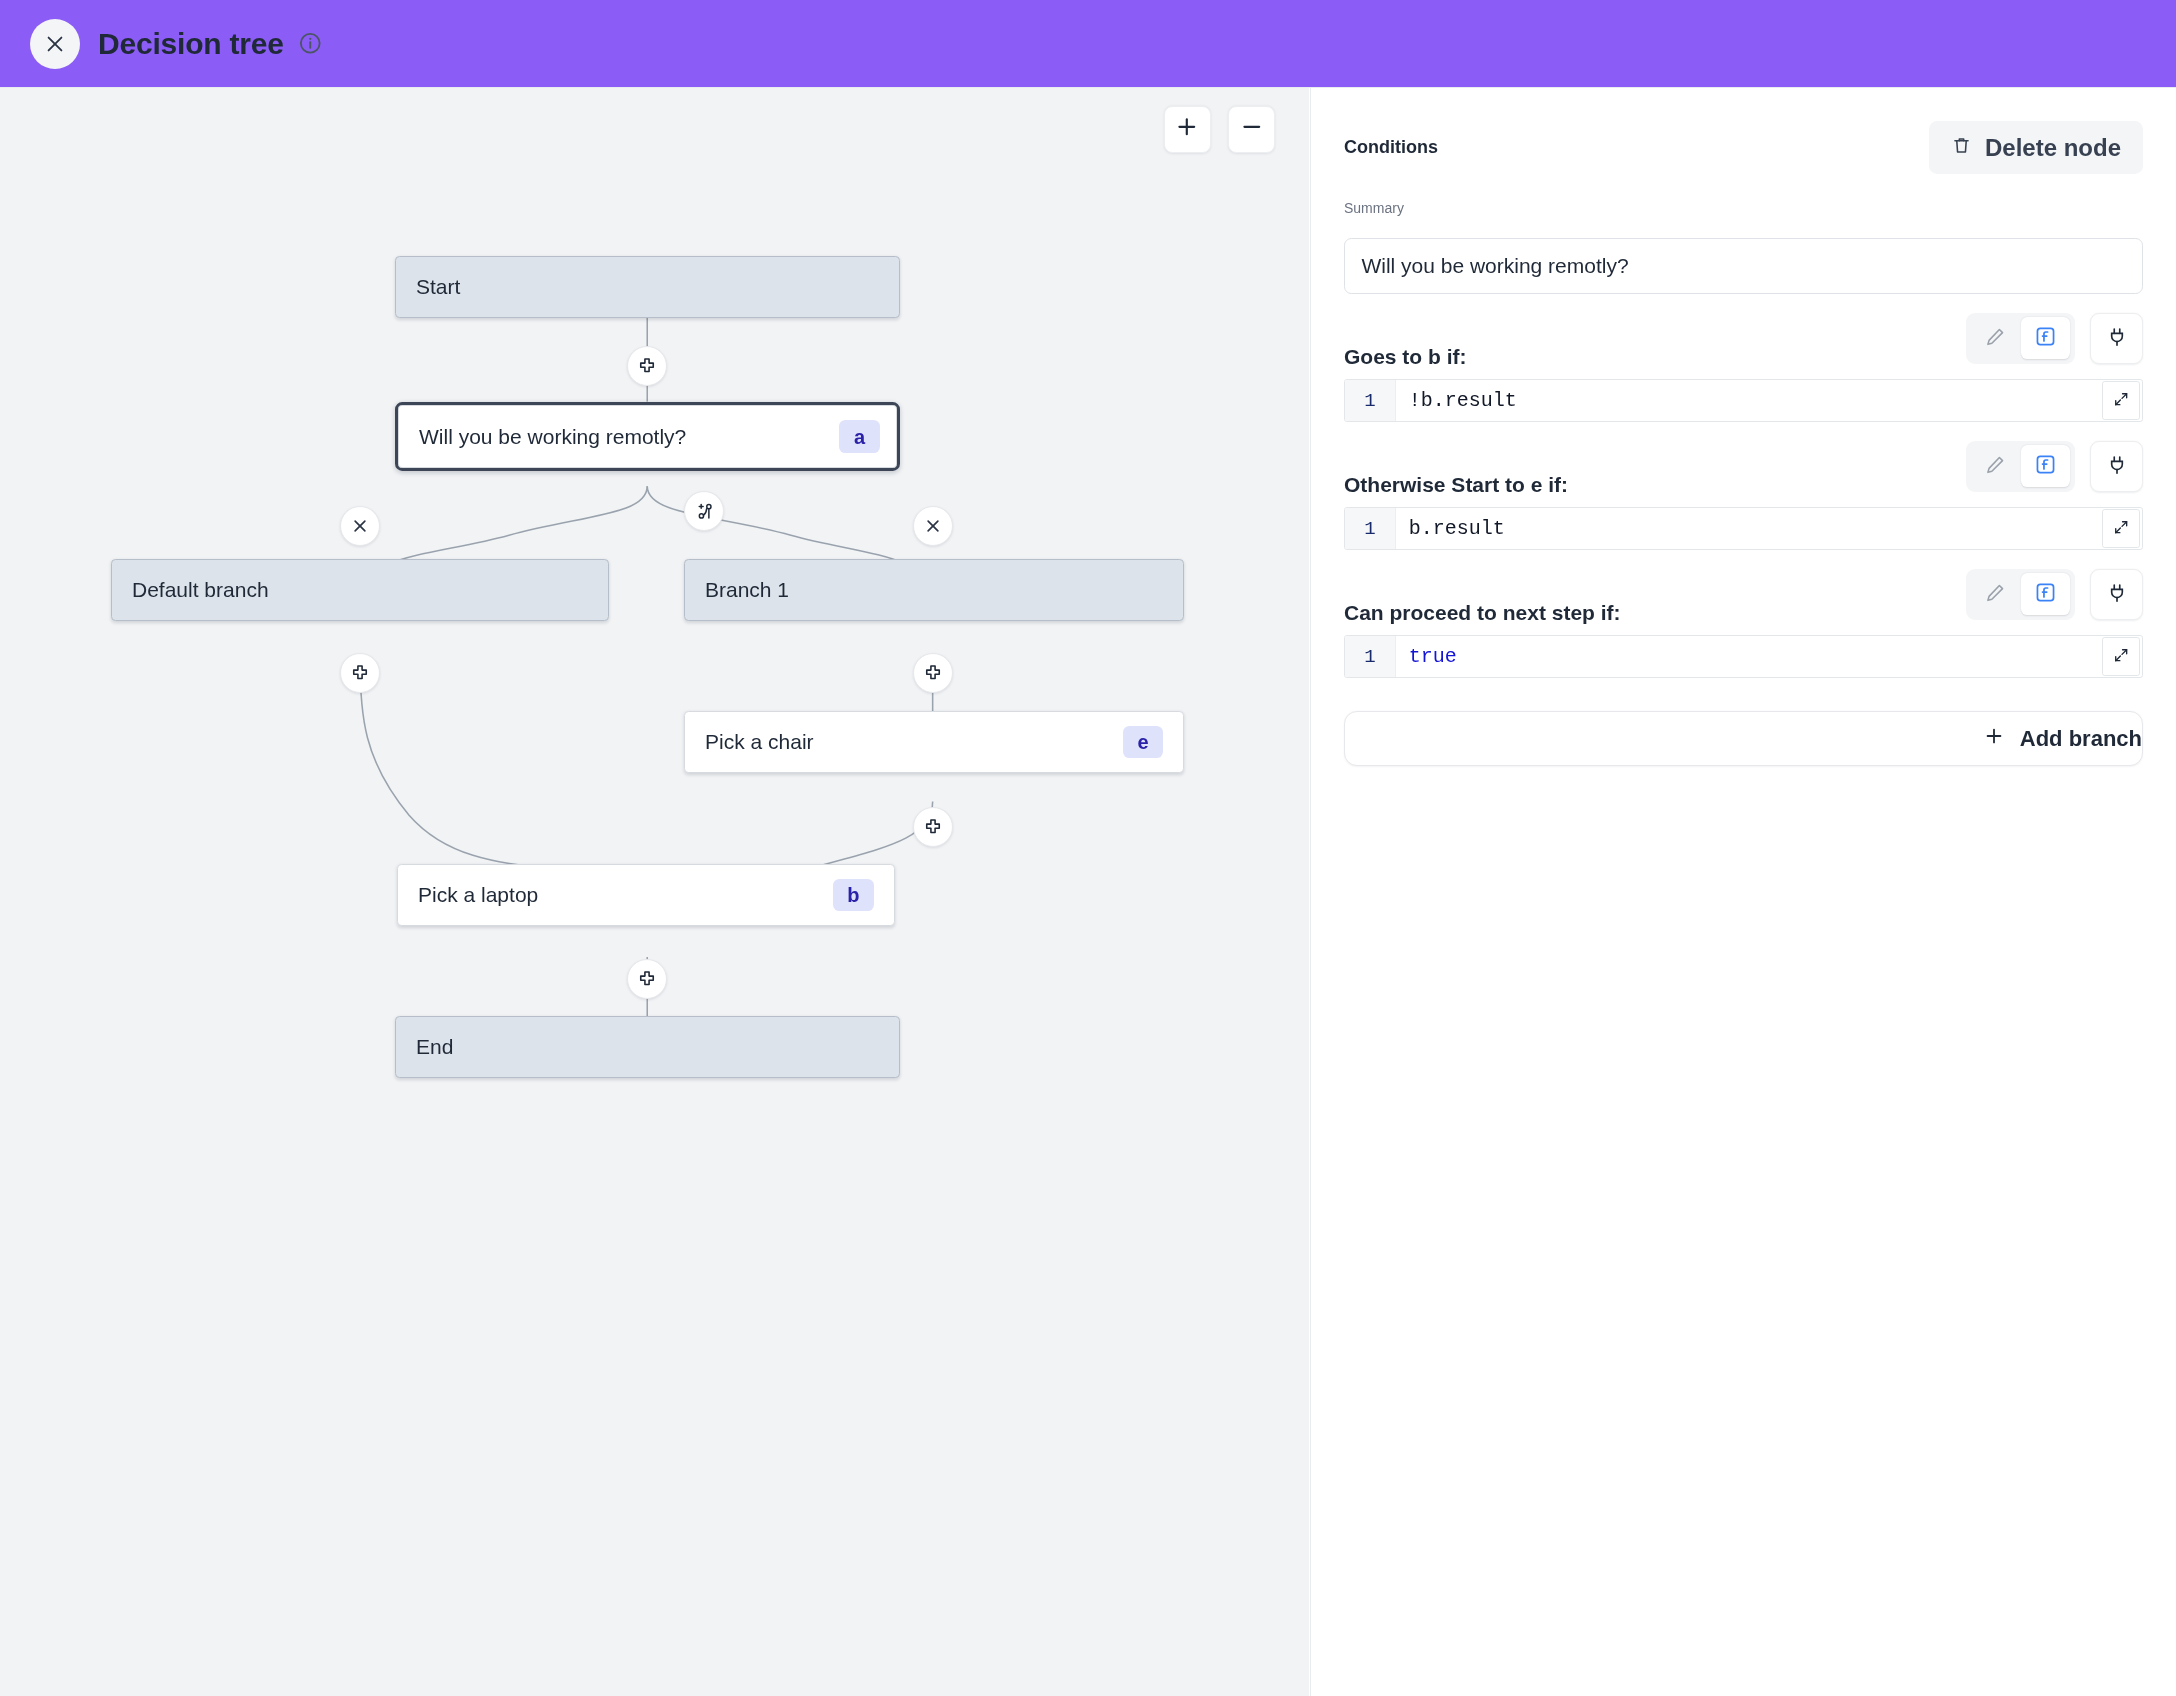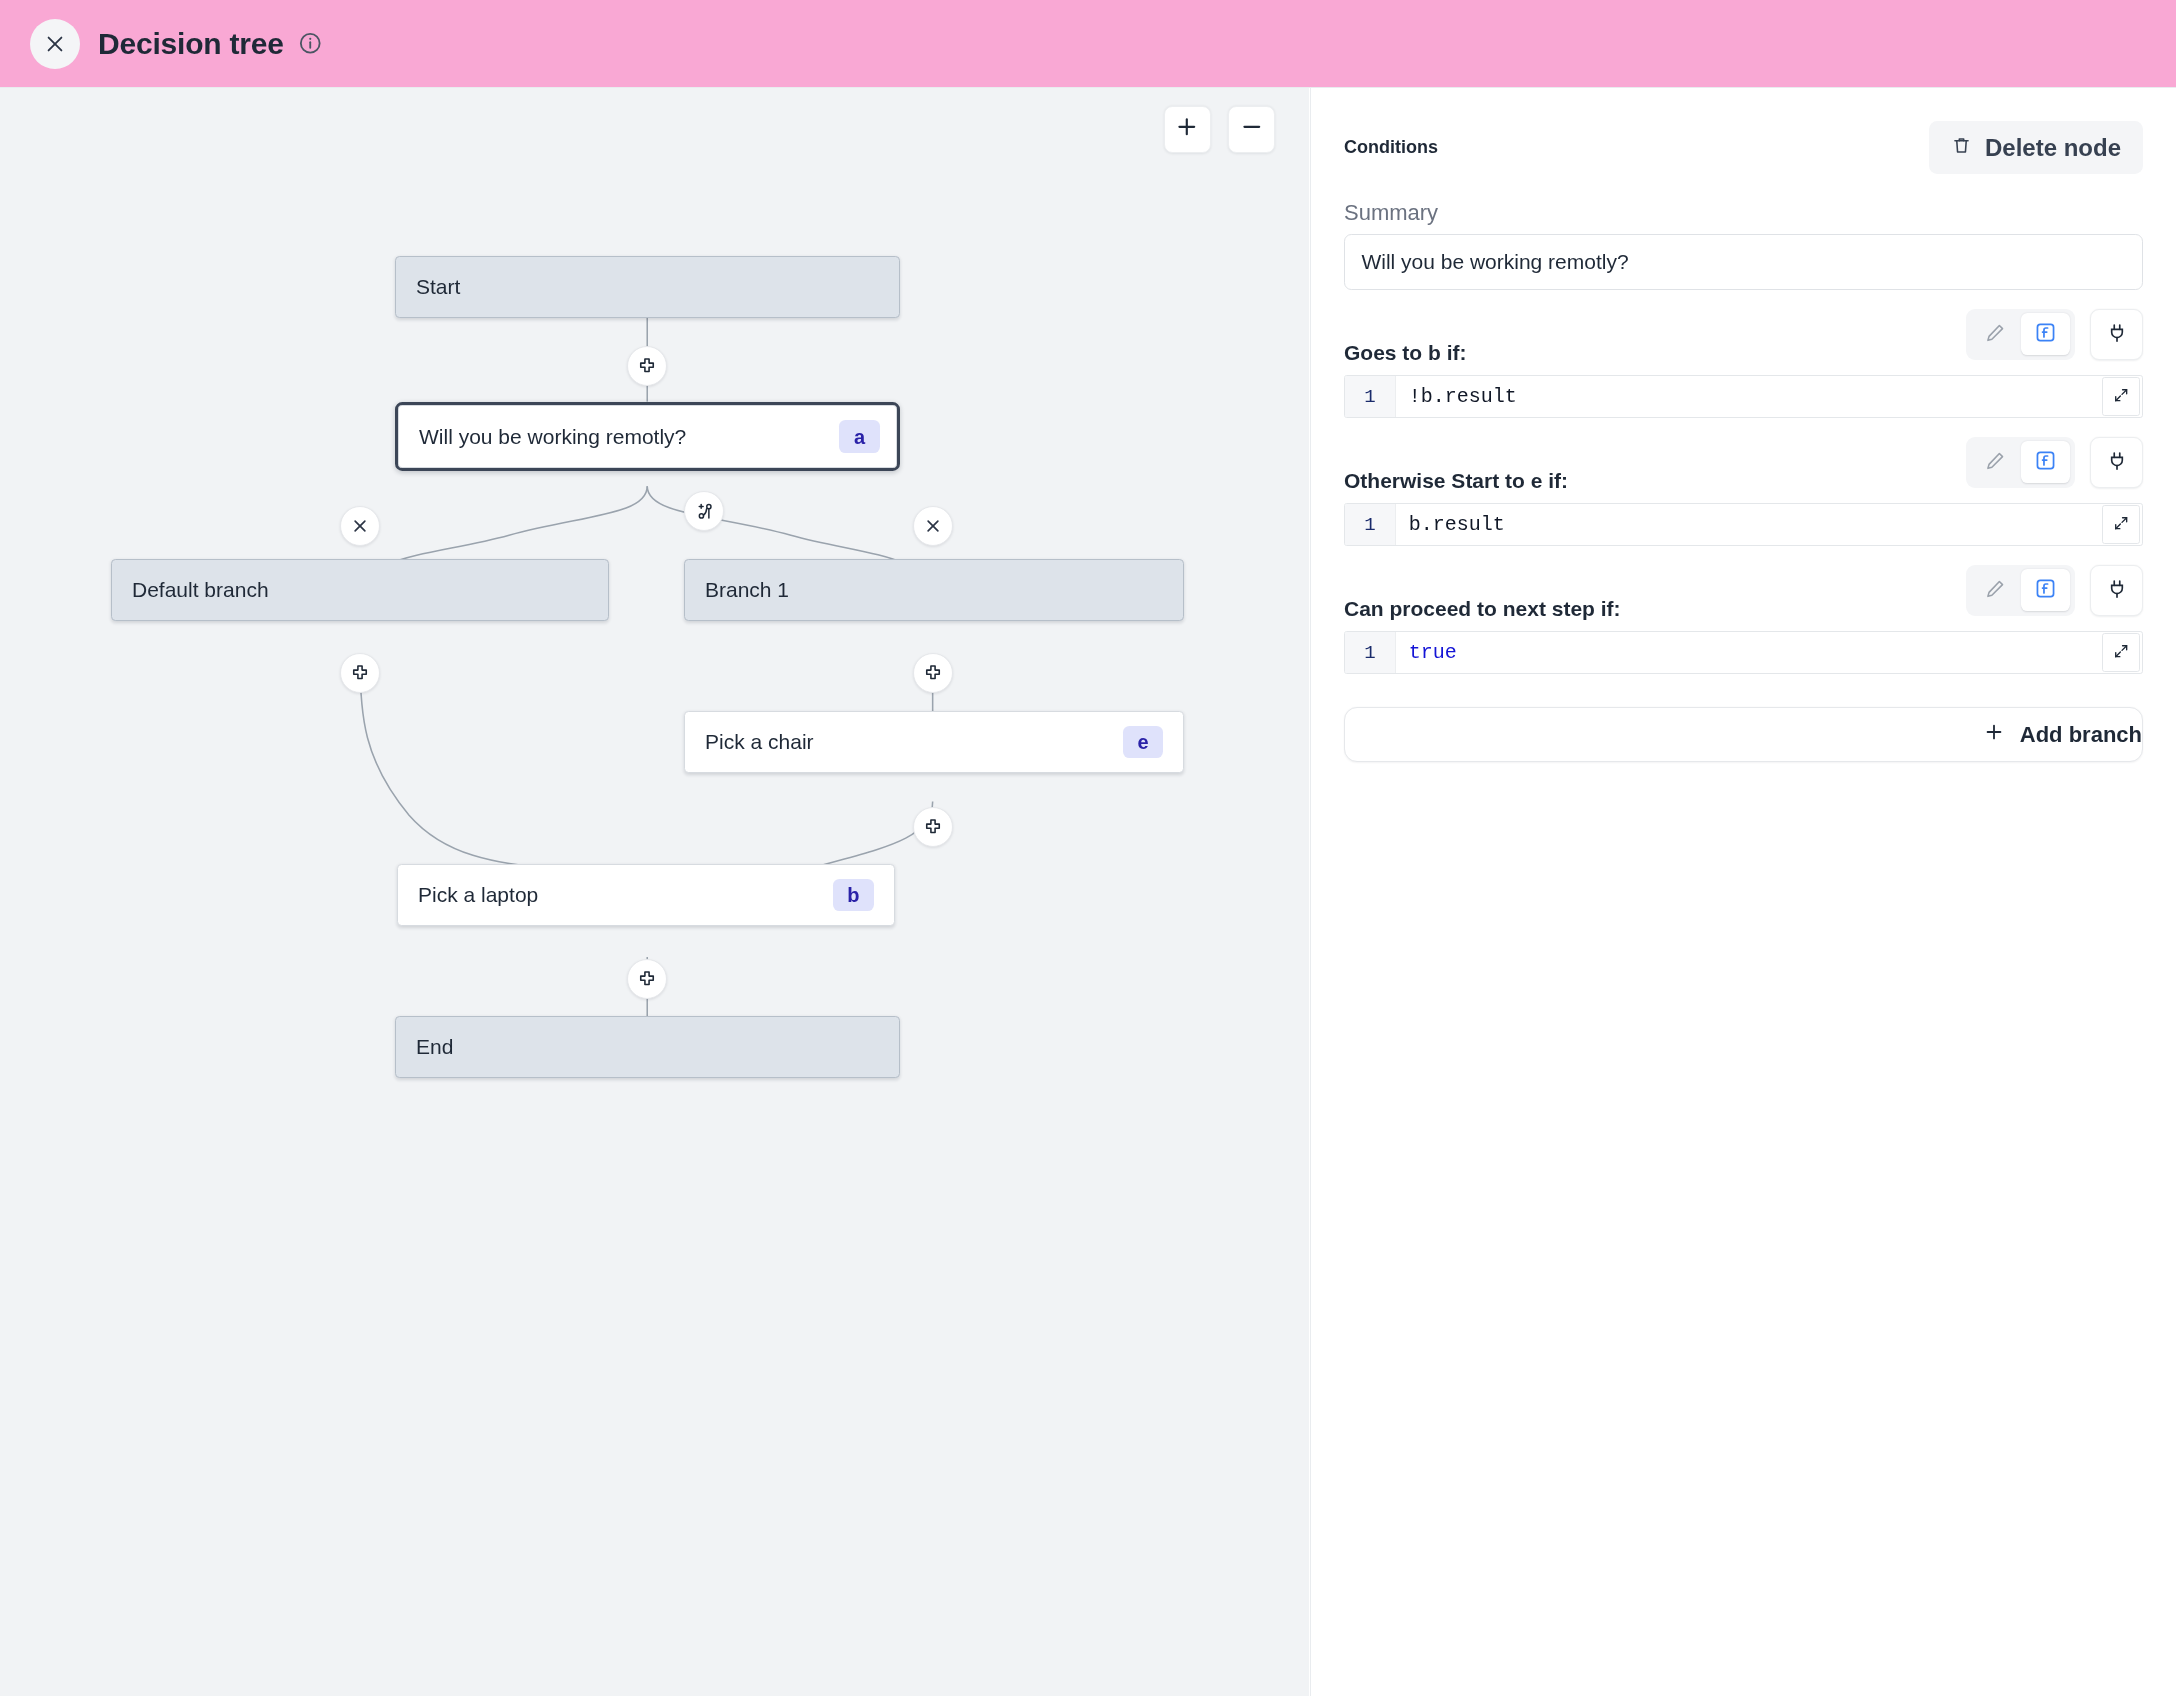--- a/index.html
+++ b/index.html
@@ -11,21 +11,21 @@
     font-family: "Liberation Sans", sans-serif;
     color: #1f2937;
     overflow: hidden;
   }
 
   
   .topbar {
     position: absolute;
     left: 0; top: 0;
     width: 2177px; height: 88px;
-    background: #f9a8d4;
+    background: #8b5cf6;
     border-bottom: 0.9px solid #e9ecef;
     display: flex;
     align-items: center;
     gap: 18px;
     padding-left: 30px;
   }
   .close-btn {
     width: 50px; height: 50px;
     border-radius: 50%;
     background: #f4f5f7;
@@ -171,23 +171,23 @@
     border: none;
     border-radius: 8.2px;
     padding: 12.7px 22px;
     font-size: 24px;
     font-weight: bold;
     color: #374151;
     cursor: pointer;
     font-family: inherit;
   }
   .field-label {
-    font-size: 22px;
+    font-size: 14px;
     color: #6b7280;
-    margin-bottom: 8px;
+    margin-bottom: 22px;
   }
   .summary-input {
     width: 100%;
     height: 56px;
     border: 0.9px solid #dfe2e6;
     border-radius: 7.3px;
     padding: 0 16.4px;
     font-size: 21px;
     color: #1f2937;
     font-family: inherit;

